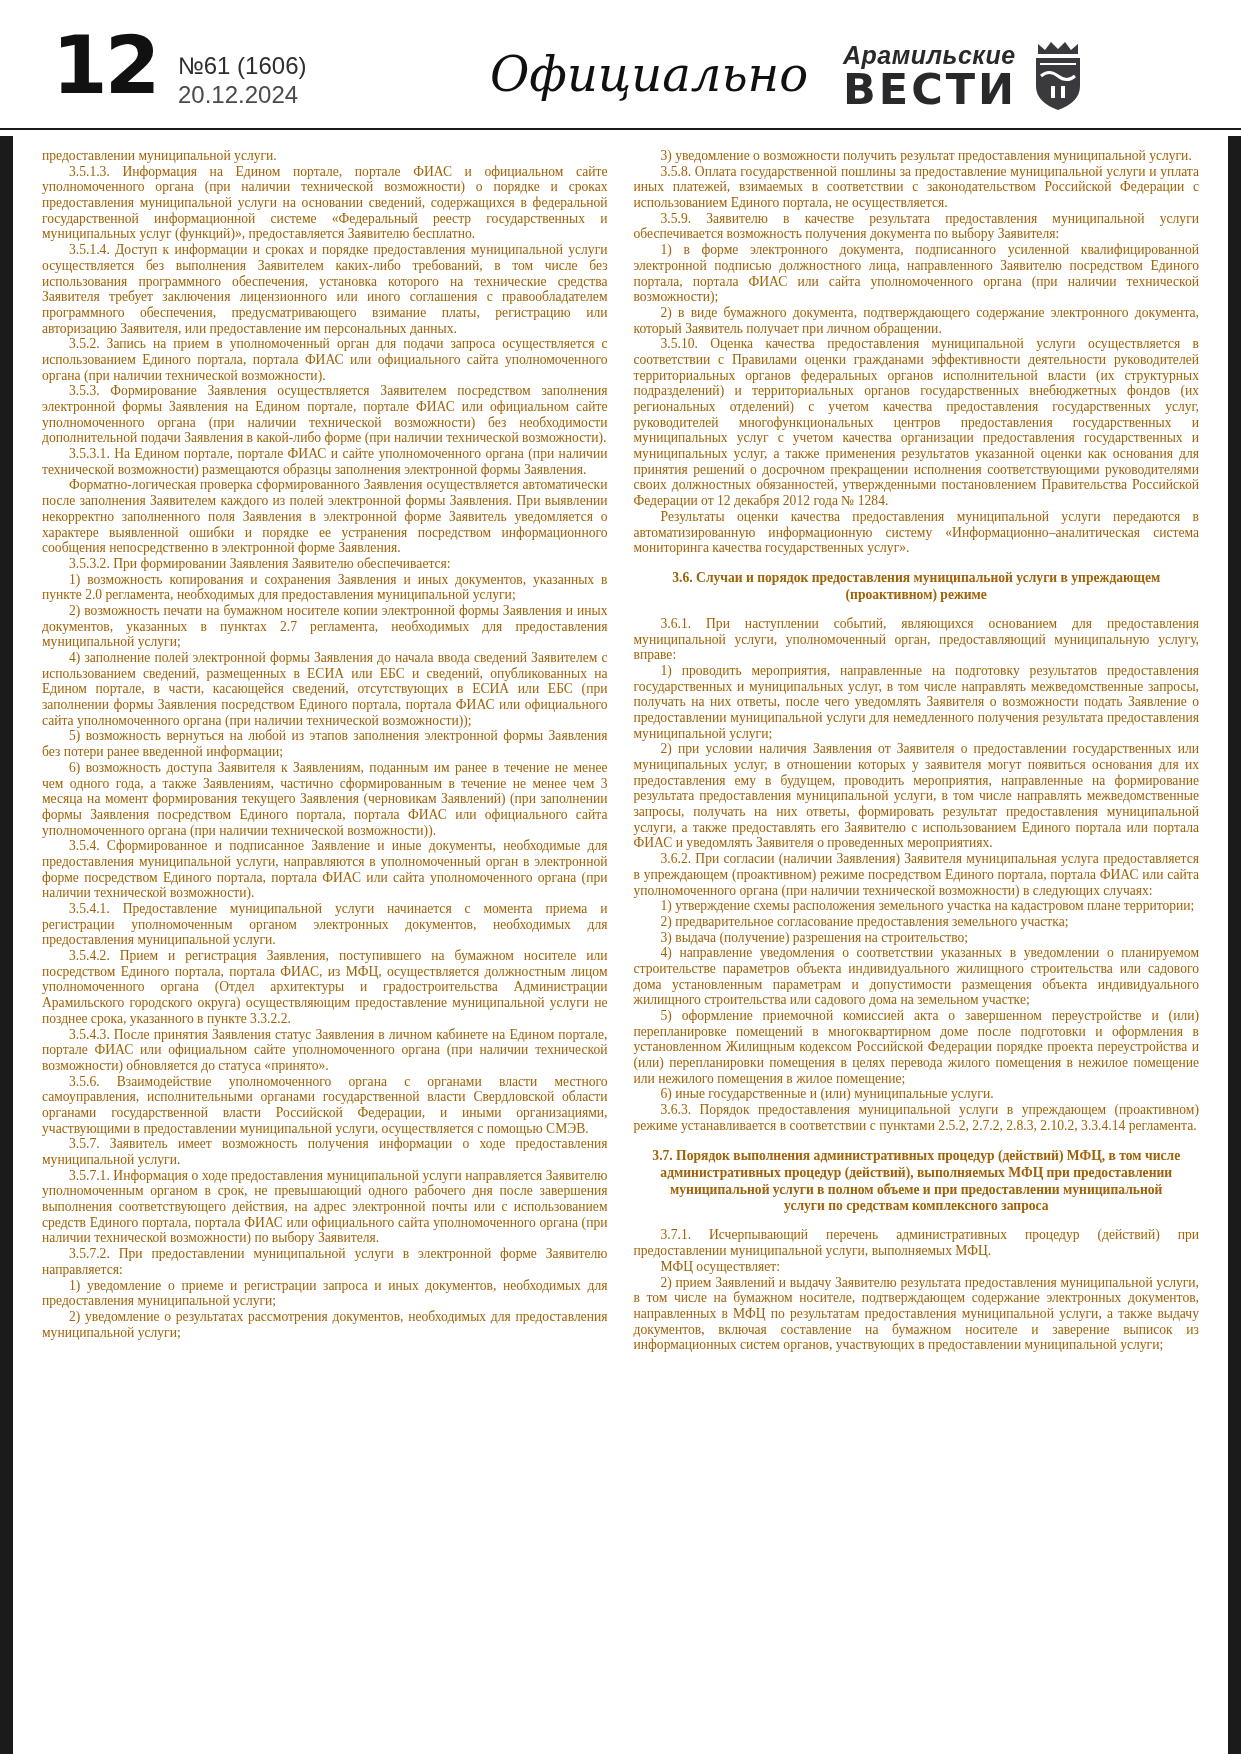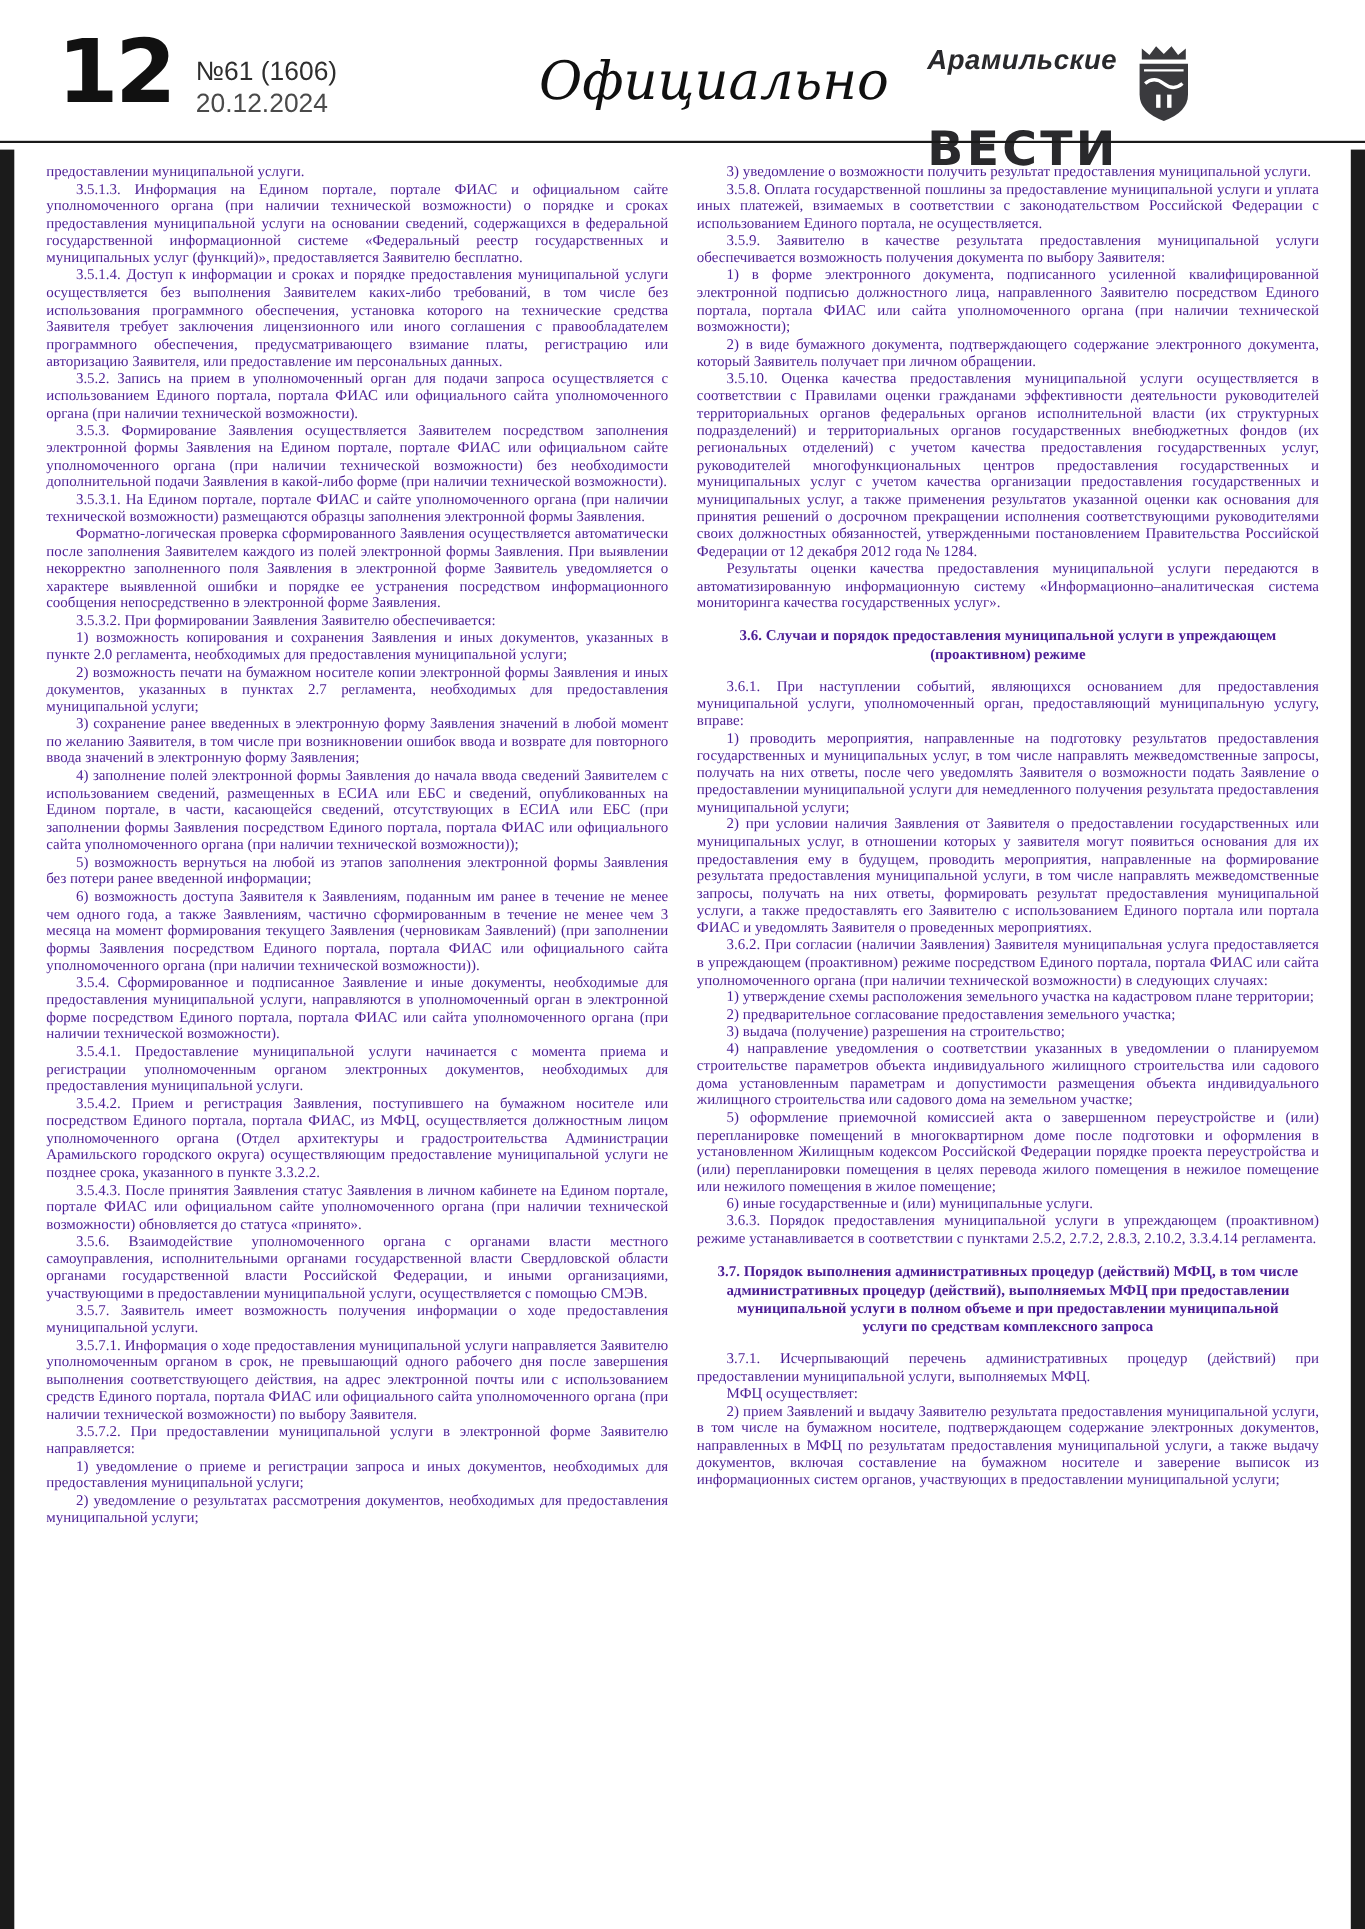--- a/index.html
+++ b/index.html
@@ -20,21 +20,21 @@
     position:absolute; left:178px; top:52px;
     font-family:"Liberation Sans", sans-serif; font-size:24px; line-height:1.2; color:#2e2e2e;
   }
   .issue-block .date { color:#4a4a4a; }
   .section-title {
     position:absolute; left:490px; top:46px; width:320px; text-align:left;
     font-family:"DejaVu Serif", serif; font-style:italic; font-weight:500;
     font-size:48px; color:#101010; white-space:nowrap;
   }
   .brand { position:absolute; left:843px; top:42px; display:flex; gap:12px; align-items:flex-start; }
-  .brand-text { display:flex; flex-direction:column; color:#29292c;gap:47px; }
+  .brand-text { display:flex; flex-direction:column; color:#29292c; }
   .brand-top {
     font-family:"Liberation Sans", sans-serif; font-weight:bold; font-style:italic;
     font-size:25px; line-height:1.05; letter-spacing:0.5px;
   }
   .brand-bottom {
     font-family:"DejaVu Sans", sans-serif; font-weight:900;
     font-size:43px; line-height:1.0; letter-spacing:3px;
   }
   .crest { width:58px; height:72px; margin-top:-2px; }
   .rule { position:absolute; top:128px; left:0; right:0; height:2px; background:#1a1a1a; }
@@ -42,21 +42,21 @@
   .edge-bar { position:absolute; top:136px; bottom:0; width:13px; background:#1b1b1b; }
   .edge-bar.left { left:0; }
   .edge-bar.right { right:0; }
   
   .columns {
     position:absolute; top:148px; left:42px; right:42px; bottom:0;
     display:grid; grid-template-columns:1fr 1fr; column-gap:26px;
     overflow:hidden;
   }
   .col {
-    font-size:13.6px; line-height:1.155; color:#4c1d95;
+    font-size:13.6px; line-height:1.155; color:#a16207;
     text-align:justify;
   }
   .para { text-align:justify; text-indent:27px; }
   .para.noindent { text-indent:0; }
   .subhead {
     text-align:center; font-weight:bold; font-size:13.6px;
     line-height:1.25; margin:14px 18px 12px;
   }
 </style>
 </head>
@@ -96,21 +96,20 @@
         <p class="para noindent">предоставлении муниципальной услуги.</p>
         <p class="para">3.5.1.3. Информация на Едином портале, портале ФИАС и официальном сайте уполномоченного органа (при наличии технической возможности) о порядке и сроках предоставления муниципальной услуги на основании сведений, содержащихся в федеральной государственной информационной системе «Федеральный реестр государственных и муниципальных услуг (функций)», предоставляется Заявителю бесплатно.</p>
         <p class="para">3.5.1.4. Доступ к информации и сроках и порядке предоставления муниципальной услуги осуществляется без выполнения Заявителем каких-либо требований, в том числе без использования программного обеспечения, установка которого на технические средства Заявителя требует заключения лицензионного или иного соглашения с правообладателем программного обеспечения, предусматривающего взимание платы, регистрацию или авторизацию Заявителя, или предоставление им персональных данных.</p>
         <p class="para">3.5.2. Запись на прием в уполномоченный орган для подачи запроса осуществляется с использованием Единого портала, портала ФИАС или официального сайта уполномоченного органа (при наличии технической возможности).</p>
         <p class="para">3.5.3. Формирование Заявления осуществляется Заявителем посредством заполнения электронной формы Заявления на Едином портале, портале ФИАС или официальном сайте уполномоченного органа (при наличии технической возможности) без необходимости дополнительной подачи Заявления в какой-либо форме (при наличии технической возможности).</p>
         <p class="para">3.5.3.1. На Едином портале, портале ФИАС и сайте уполномоченного органа (при наличии технической возможности) размещаются образцы заполнения электронной формы Заявления.</p>
         <p class="para">Форматно-логическая проверка сформированного Заявления осуществляется автоматически после заполнения Заявителем каждого из полей электронной формы Заявления. При выявлении некорректно заполненного поля Заявления в электронной форме Заявитель уведомляется о характере выявленной ошибки и порядке ее устранения посредством информационного сообщения непосредственно в электронной форме Заявления.</p>
         <p class="para">3.5.3.2. При формировании Заявления Заявителю обеспечивается:</p>
         <p class="para">1) возможность копирования и сохранения Заявления и иных документов, указанных в пункте 2.0 регламента, необходимых для предоставления муниципальной услуги;</p>
         <p class="para">2) возможность печати на бумажном носителе копии электронной формы Заявления и иных документов, указанных в пунктах 2.7 регламента, необходимых для предоставления муниципальной услуги;</p>
-        <p class="para">3) сохранение ранее введенных в электронную форму Заявления значений в любой момент по желанию Заявителя, в том числе при возникновении ошибок ввода и возврате для повторного ввода значений в электронную форму Заявления;</p>
         <p class="para">4) заполнение полей электронной формы Заявления до начала ввода сведений Заявителем с использованием сведений, размещенных в ЕСИА или ЕБС и сведений, опубликованных на Едином портале, в части, касающейся сведений, отсутствующих в ЕСИА или ЕБС (при заполнении формы Заявления посредством Единого портала, портала ФИАС или официального сайта уполномоченного органа (при наличии технической возможности));</p>
         <p class="para">5) возможность вернуться на любой из этапов заполнения электронной формы Заявления без потери ранее введенной информации;</p>
         <p class="para">6) возможность доступа Заявителя к Заявлениям, поданным им ранее в течение не менее чем одного года, а также Заявлениям, частично сформированным в течение не менее чем 3 месяца на момент формирования текущего Заявления (черновикам Заявлений) (при заполнении формы Заявления посредством Единого портала, портала ФИАС или официального сайта уполномоченного органа (при наличии технической возможности)).</p>
         <p class="para">3.5.4. Сформированное и подписанное Заявление и иные документы, необходимые для предоставления муниципальной услуги, направляются в уполномоченный орган в электронной форме посредством Единого портала, портала ФИАС или сайта уполномоченного органа (при наличии технической возможности).</p>
         <p class="para">3.5.4.1. Предоставление муниципальной услуги начинается с момента приема и регистрации уполномоченным органом электронных документов, необходимых для предоставления муниципальной услуги.</p>
         <p class="para">3.5.4.2. Прием и регистрация Заявления, поступившего на бумажном носителе или посредством Единого портала, портала ФИАС, из МФЦ, осуществляется должностным лицом уполномоченного органа (Отдел архитектуры и градостроительства Администрации Арамильского городского округа) осуществляющим предоставление муниципальной услуги не позднее срока, указанного в пункте 3.3.2.2.</p>
         <p class="para">3.5.4.3. После принятия Заявления статус Заявления в личном кабинете на Едином портале, портале ФИАС или официальном сайте уполномоченного органа (при наличии технической возможности) обновляется до статуса «принято».</p>
         <p class="para">3.5.6. Взаимодействие уполномоченного органа с органами власти местного самоуправления, исполнительными органами государственной власти Свердловской области органами государственной власти Российской Федерации, и иными организациями, участвующими в предоставлении муниципальной услуги, осуществляется с помощью СМЭВ.</p>
         <p class="para">3.5.7. Заявитель имеет возможность получения информации о ходе предоставления муниципальной услуги.</p>
         <p class="para">3.5.7.1. Информация о ходе предоставления муниципальной услуги направляется Заявителю уполномоченным органом в срок, не превышающий одного рабочего дня после завершения выполнения соответствующего действия, на адрес электронной почты или с использованием средств Единого портала, портала ФИАС или официального сайта уполномоченного органа (при наличии технической возможности) по выбору Заявителя.</p>

